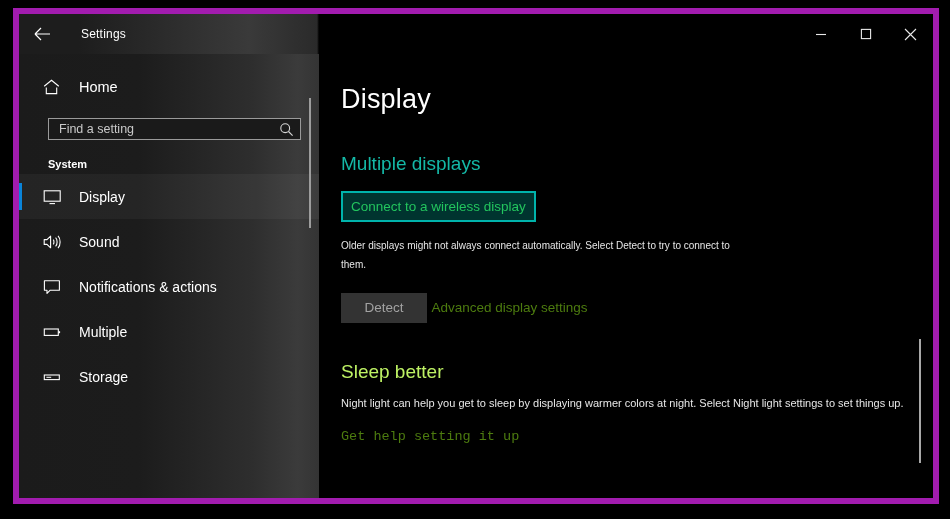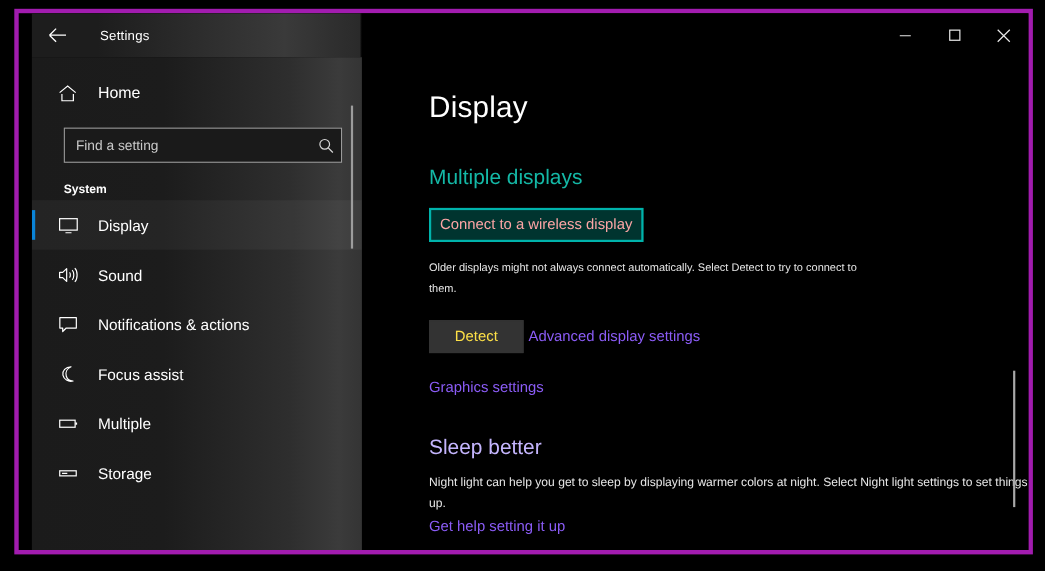--- a/index.html
+++ b/index.html
@@ -19,26 +19,25 @@
     background: #000000;
   }
 
   
   #window {
     position: absolute;
     left: 13px;
     top: 8px;
     width: 926px;
     height: 496px;
-    border: 4px solid #a21caf;
+    border: 6px solid #a21caf;
     background: #000000;
     display: flex;
     flex-direction: column;
     overflow: hidden;
-    padding-left: 12px;
   }
 
   
   #titlebar {
     position: relative;
     height: 40px;
     flex: 0 0 40px;
     display: flex;
     align-items: center;
     background: linear-gradient(to right,
@@ -68,21 +67,20 @@
     justify-content: center;
     color: #e8e8e8;
   }
   .tb-btn svg { display: block; }
 
   
   #body {
     flex: 1 1 auto;
     display: flex;
     min-height: 0;
-    gap: 39px;
   }
 
   
   #sidebar {
     position: relative;
     flex: 0 0 300px;
     width: 300px;
     background: linear-gradient(to right,
         #1b1b1b 0%, #1c1c1c 40%, #2e2e2e 78%, #3b3b3b 93%, #343434 100%);
     overflow: hidden;
@@ -92,21 +90,21 @@
     display: flex;
     align-items: center;
     height: 38px;
     padding-left: 24px;
   }
   .home-row .ic { width: 30px; display:flex; align-items:center; color:#ffffff; }
   .home-row .lb { font-size: 14.5px; color: #ffffff; margin-left: 6px; }
 
   #searchbox {
     margin: 12px 18px 0 29px;
-    height: 32px;
+    height: 22px;
     border: 1px solid #9a9a9a;
     background: #1a1a1a;
     display: flex;
     align-items: center;
     padding: 0 6px 0 10px;
   }
   #searchbox input {
     flex: 1 1 auto;
     background: transparent;
     border: none;
@@ -182,68 +180,68 @@
   }
   .section-head {
     font-size: 19px;
     color: #14b8a6;
     font-weight: normal;
     margin-top: 38px;
   }
   .link {
     display: inline-block;
     font-size: 13.5px;
-    color: #8b5cf6;
+    color: #4d7c0f;
     text-decoration: none;
     cursor: pointer;
   }
   #wireless-link-wrap {
     display: inline-block;
     margin-top: 16px;
     padding: 4px 8px 5px 8px;
     border: 2px solid #00b3ab;
     background: #00342f;
   }
-  #wireless-link-wrap .link { color: #fca5a5; }
+  #wireless-link-wrap .link { color: #22c55e; }
 
   .body-text {
     margin-top: 14px;
     font-size: 10px;
     color: #e6e6e6;
     line-height: 19px;
     max-width: 400px;
   }
   #detect-btn {
     margin-top: 13px;
     width: 86px;
     height: 30px;
     background: #333333;
     border: 1px solid #333333;
-    color: #fde047;
+    color: #a3a3a3;
     font-size: 13.5px;
     font-family: "Liberation Sans", sans-serif;
     cursor: pointer;
   }
   #advanced-link { margin-top: 26px; }
   #graphics-link { margin-top: 23px; display:block; }
 
   .section-head2 {
     font-size: 19px;
-    color: #c4b5fd;
+    color: #bef264;
     font-weight: normal;
     margin-top: 38px;
   }
   .body-text2 {
     margin-top: 11px;
     font-size: 11px;
     color: #e6e6e6;
     line-height: 19px;
     max-width: 580px;
   }
-  #help-link { margin-top: 3px; display:block; }
+  #help-link { margin-top: 16px; display:block;font-family:Liberation Mono, monospace; }
 
   #ct-scroll {
     position: absolute;
     right: 12px;
     top: 285px;
     width: 2px;
     height: 124px;
     background: #a8a8a8;
   }
 </style>
@@ -334,29 +332,20 @@
           <div class="nav-item">
             <span class="accent"></span>
             <span class="ic">
               <svg width="19" height="16" viewBox="0 0 19 16" fill="none" aria-hidden="true">
                 <path d="M1.4 1.8H16.4V11.2H7.2L4 14.4V11.2H1.4V1.8Z" stroke="#ffffff" stroke-width="1.1" stroke-linejoin="round"></path>
               </svg>
             </span>
             <span class="lb">Notifications &amp; actions</span>
           </div>
 
-          <div class="nav-item">
-            <span class="accent"></span>
-            <span class="ic">
-              <svg width="19" height="16" viewBox="0 0 19 16" fill="none" aria-hidden="true">
-                <path d="M11.6 1.4C8.2 3 6.2 6.4 7.2 9.8C8 12.6 10.6 14.4 13.4 14.4C9 15.6 5 12.6 4.2 9C3.4 5.2 6.6 1.6 11.6 1.4Z" stroke="#ffffff" stroke-width="1.1" stroke-linejoin="round"></path>
-              </svg>
-            </span>
-            <span class="lb">Focus assist</span>
-          </div>
 
 
           <div class="nav-item">
             <span class="accent"></span>
             <span class="ic">
               <svg width="19" height="16" viewBox="0 0 19 16" fill="none" aria-hidden="true">
                 <rect x="1.3" y="5" width="14" height="6.4" stroke="#ffffff" stroke-width="1.1"></rect>
                 <path d="M16.3 7.2V9.2" stroke="#ffffff" stroke-width="1.6"></path>
               </svg>
             </span>
@@ -388,21 +377,20 @@
         <div id="wireless-link-wrap">
           <a class="link">Connect to a wireless display</a>
         </div>
 
         <p class="body-text">Older displays might not always connect automatically. Select Detect to try to connect to them.</p>
 
         <button id="detect-btn">Detect</button>
 
         <a class="link" id="advanced-link">Advanced display settings</a>
 
-        <a class="link" id="graphics-link">Graphics settings</a>
 
         <h2 class="section-head2">Sleep better</h2>
 
         <p class="body-text2">Night light can help you get to sleep by displaying warmer colors at night. Select Night light settings to set things up.</p>
 
         <a class="link" id="help-link">Get help setting it up</a>
 
         <div id="ct-scroll"></div>
       </div>
 

